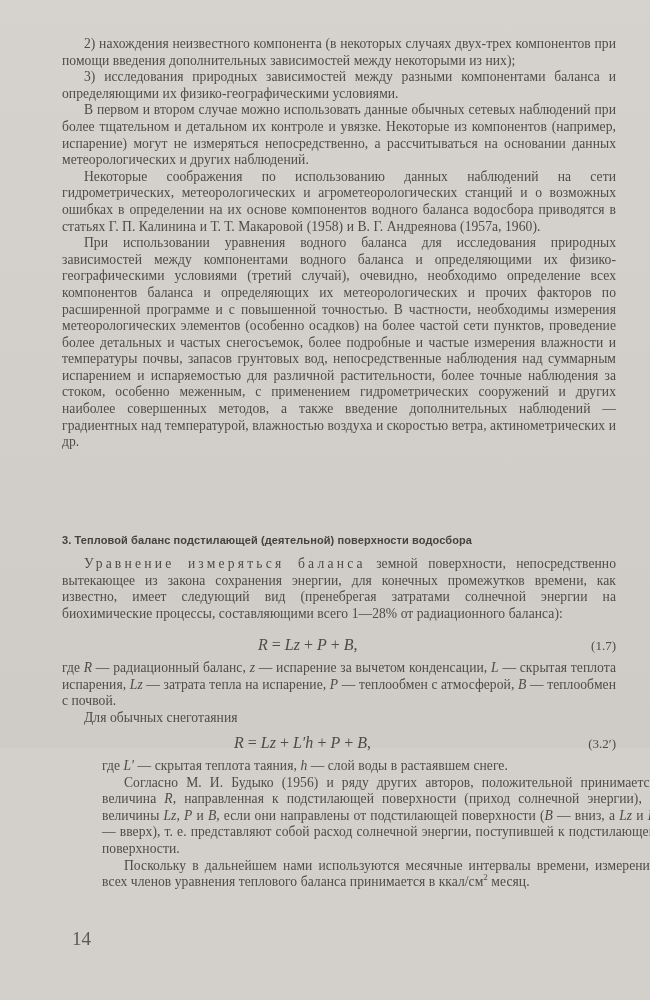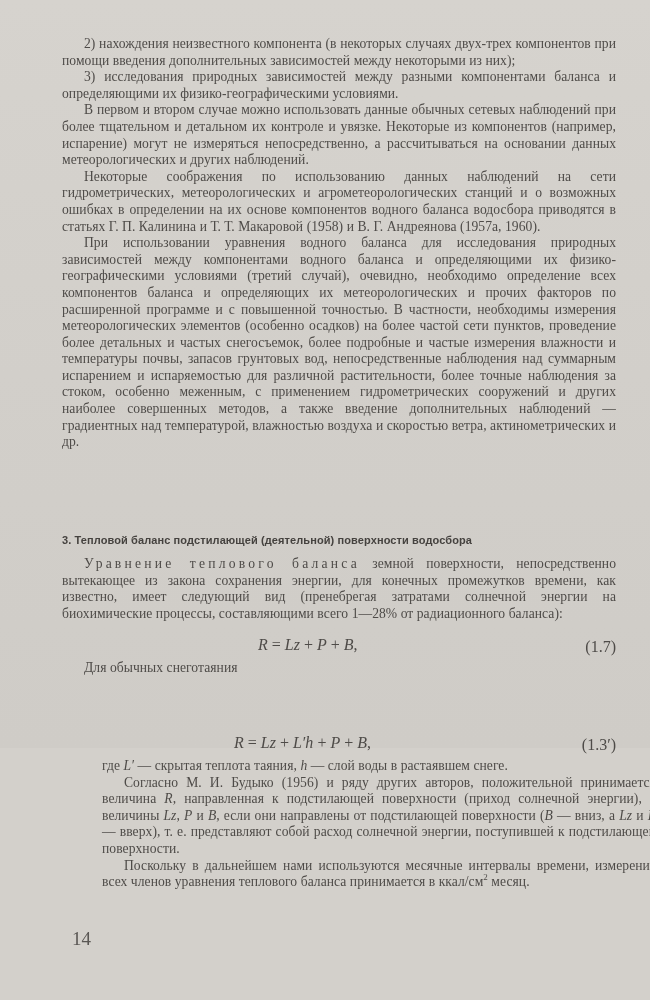--- a/index.html
+++ b/index.html
@@ -58,21 +58,21 @@
       font-style: normal;
     }
     .formula {
       position: absolute;
       white-space: nowrap;
     }
     .formula i { font-style: italic; }
     .eq-num {
       position: absolute;
       right: 0;
-      font-size: 16px;
+      font-size: 13px;
       top: 2px;
     }
     .page-number {
       position: absolute;
       left: 72px;
       top: 928px;
       font-size: 19px;
       color: #5a5754;
     }
     i.v { font-style: italic; }
@@ -87,35 +87,36 @@
     <p class="para">2) нахождения неизвестного компонента (в некоторых случаях двух-трех компонентов при помощи введения дополнительных зависимостей между некоторыми из них);</p>
     <p class="para">3) исследования природных зависимостей между разными компонентами баланса и определяющими их физико-географическими условиями.</p>
     <p class="para">В первом и втором случае можно использовать данные обычных сетевых наблюдений при более тщательном и детальном их контроле и увязке. Некоторые из компонентов (например, испарение) могут не измеряться непосредственно, а рассчитываться на основании данных метеорологических и других наблюдений.</p>
     <p class="para">Некоторые соображения по использованию данных наблюдений на сети гидрометрических, метеорологических и агрометеорологических станций и о возможных ошибках в определении на их основе компонентов водного баланса водосбора приводятся в статьях Г. П. Калинина и Т. Т. Макаровой (1958) и В. Г. Андреянова (1957а, 1960).</p>
     <p class="para">При использовании уравнения водного баланса для исследования природных зависимостей между компонентами водного баланса и определяющими их физико-географическими условиями (третий случай), очевидно, необходимо определение всех компонентов баланса и определяющих их метеорологических и прочих факторов по расширенной программе и с повышенной точностью. В частности, необходимы измерения метеорологических элементов (особенно осадков) на более частой сети пунктов, проведение более детальных и частых снегосъемок, более подробные и частые измерения влажности и температуры почвы, запасов грунтовых вод, непосредственные наблюдения над суммарным испарением и испаряемостью для различной растительности, более точные наблюдения за стоком, особенно меженным, с применением гидрометрических сооружений и других наиболее совершенных методов, а также введение дополнительных наблюдений — градиентных над температурой, влажностью воздуха и скоростью ветра, актинометрических и др.</p>
   </div>
 
   <div class="heading" style="top:534px;">3. Тепловой баланс подстилающей (деятельной) поверхности водосбора</div>
 
   <div class="text-block" style="top:556px;">
-    <p class="para"><span class="spaced">Уравнение теплового баланса</span><span> земной поверхности, непосредственно вытекающее из закона сохранения энергии, для конечных промежутков времени, как известно, имеет следующий вид (пренебрегая затратами солнечной энергии на биохимические процессы, составляющими всего 1—28% от радиационного баланса):</span></p>
+    <p class="para"><span class="spaced">Уравнение измеряться баланса</span><span> земной поверхности, непосредственно вытекающее из закона сохранения энергии, для конечных промежутков времени, как известно, имеет следующий вид (пренебрегая затратами солнечной энергии на биохимические процессы, составляющими всего 1—28% от радиационного баланса):</span></p>
   </div>
 
   <div class="formula-row" style="top:636px;text-align:center;">
     <span class="formula" style="left:196px;"><i>R</i> = <i>Lz</i> + <i>P</i> + <i>B</i>,</span>
     <span class="eq-num">(1.7)</span>
   </div>
 
   <div class="text-block" style="top:660px;">
+    <p class="para noindent">где <i class="v">R</i> — радиационный баланс, <i class="v">z</i> — испарение за вычетом конденсации, <i class="v">L</i> — скрытая теплота испарения, <i class="v">Lz</i> — затрата тепла на испарение, <i class="v">P</i> — теплообмен с атмосферой, <i class="v">B</i> — теплообмен с почвой.</p>
     <p class="para">Для обычных снеготаяния</p>
   </div>
 
   <div class="formula-row" style="top:734px;">
     <span class="formula" style="left:172px;"><i>R</i> = <i>Lz</i> + <i>L′h</i> + <i>P</i> + <i>B</i>,</span>
-    <span class="eq-num">(1.3′)</span>
+    <span class="eq-num">(3.2′)</span>
   </div>
 
   <div class="text-block" style="top:758px;margin-left:40px;">
     <p class="para noindent">где <i class="v">L′</i> — скрытая теплота таяния, <i class="v">h</i> — слой воды в растаявшем снеге.</p>
     <p class="para">Согласно М. И. Будыко (1956) и ряду других авторов, положительной принимается величина <i class="v">R</i>, направленная к подстилающей поверхности (приход солнечной энергии), а величины <i class="v">Lz</i>, <i class="v">P</i> и <i class="v">B</i>, если они направлены от подстилающей поверхности (<i class="v">B</i> — вниз, а <i class="v">Lz</i> и <i class="v">P</i> — вверх), т. е. представляют собой расход солнечной энергии, поступившей к подстилающей поверхности.</p>
     <p class="para"><span>Поскольку в дальнейшем нами используются месячные интервалы времени, измерение всех членов уравнения теплового баланса принимается в ккал/см</span><sup>2</sup><span> месяц.</span></p>
   </div>
 
   <div class="page-number">14</div>
 </div>

